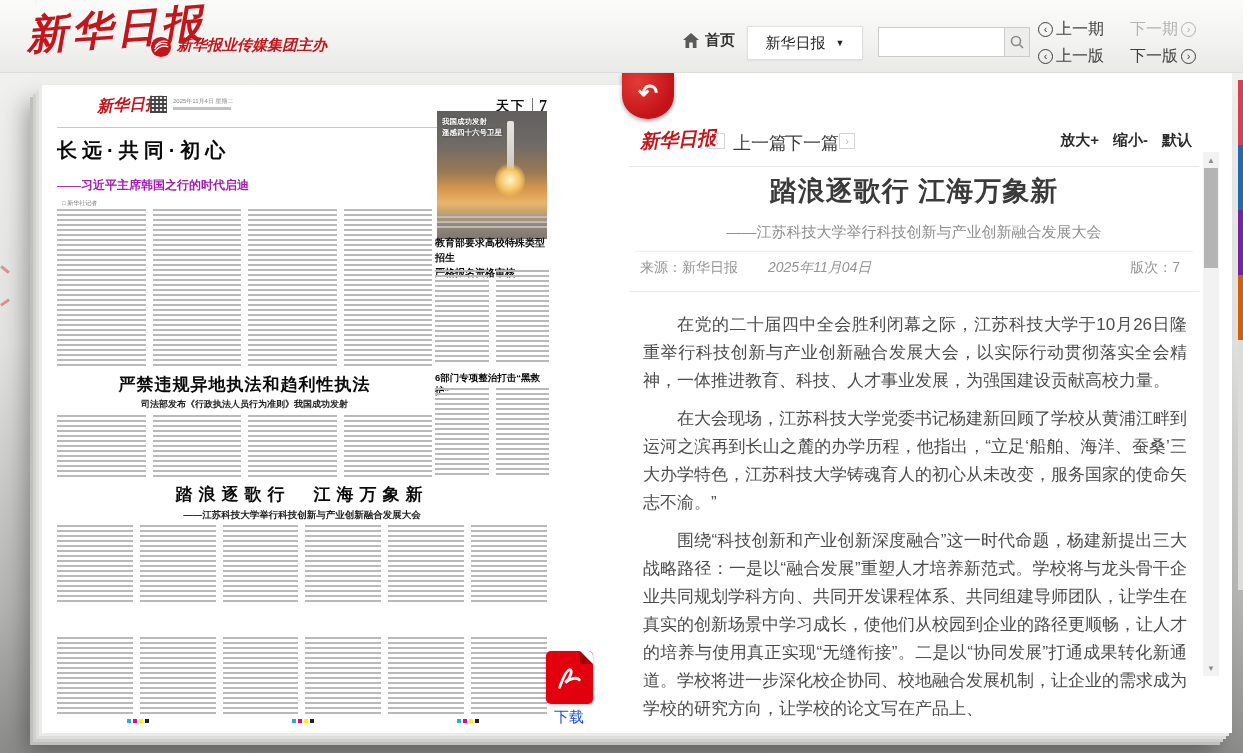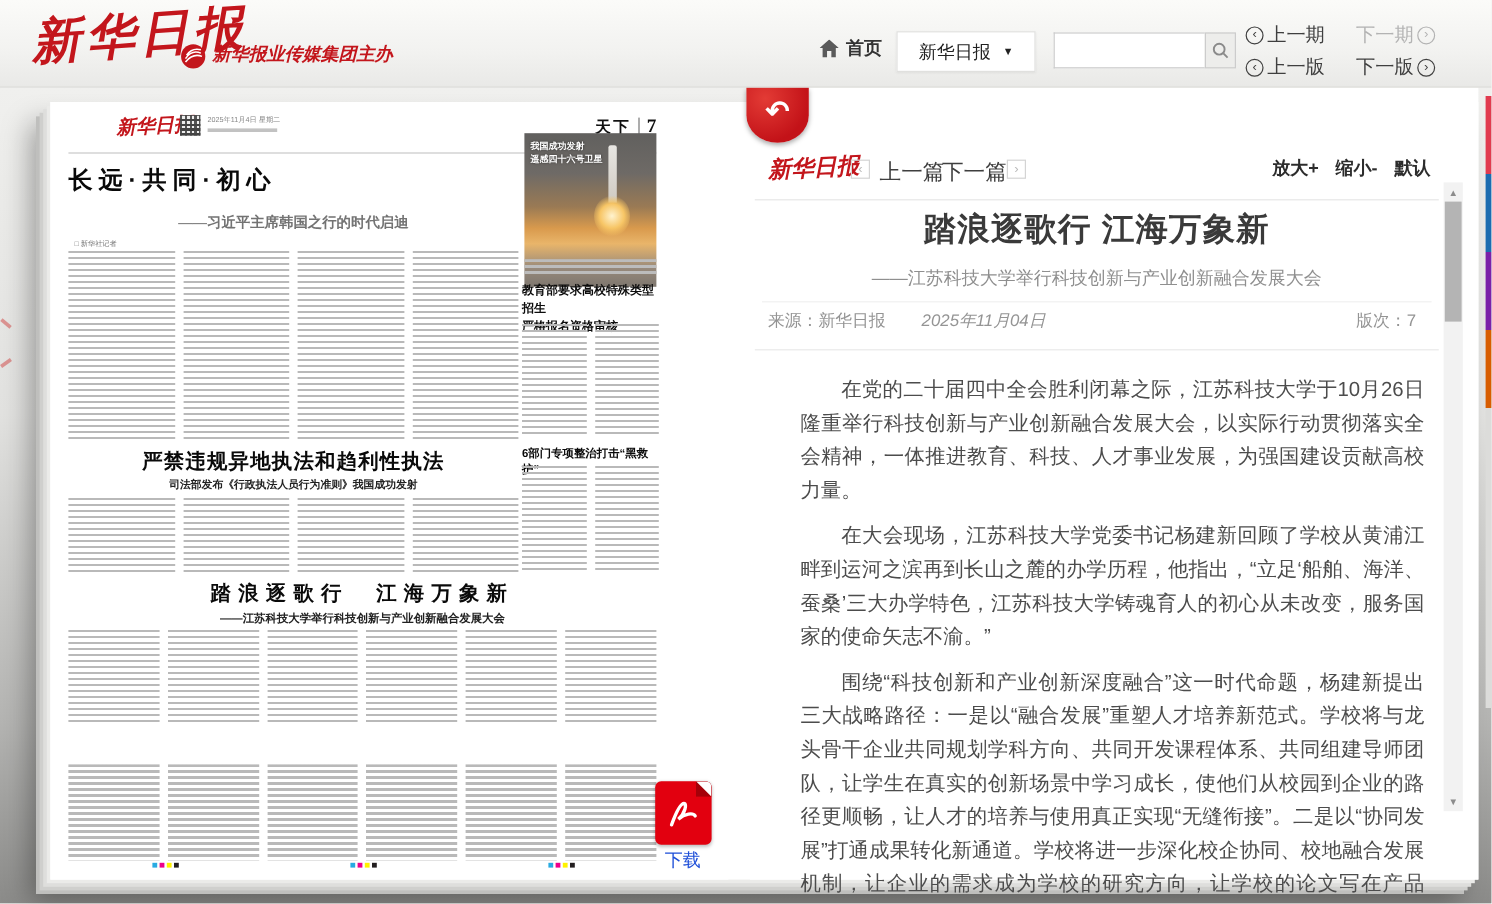--- a/index.html
+++ b/index.html
@@ -56,22 +56,22 @@
   .np-dateline { position:absolute; left:131px; top:12px; font-size:6px; color:#888; line-height:8px; }
   .np-dateline .bar { width:58px; height:3px; background:#c2c2c2; margin-top:2px; }
   .np-section { position:absolute; right:60px; top:12px; display:flex; align-items:center; gap:6px; }
   .np-section .sec { font-weight:bold; font-size:13px; color:#111; letter-spacing:2px; }
   .np-section .vline { width:1px; height:16px; background:#777; }
   .np-section .num { font-family:"Liberation Serif",serif; font-weight:bold; font-size:16px; color:#111; }
   .np-rule { position:absolute; left:15px; top:42px; width:490px; height:1px; background:#c9c9c9; }
 
   .np-lead-h { position:absolute; left:15px; top:52px; width:375px; text-align:left;
     font-weight:bold; font-size:20px; color:#090909; letter-spacing:5px; }
-  .np-lead-sub { position:absolute; left:15px; top:92px; width:375px; text-align:center;
-    font-family:"Liberation Serif",serif; font-weight:bold; font-size:12px; color:#737373; }
+  .np-lead-sub { position:absolute; left:15px; top:92px; width:375px; text-align:left;
+    font-family:"Liberation Serif",serif; font-weight:bold; font-size:12px; color:#a21caf; }
   .np-byline { position:absolute; left:20px; top:114px; font-size:6px; color:#777; }
   .cols { position:absolute; display:flex; }
   .fauxcol { flex:1; background:repeating-linear-gradient(180deg,#b9b9b9 0 2px,transparent 2px 5px); }
   .cols .fauxcol + .fauxcol { margin-left:7px; }
 
   .np-photo { position:absolute; left:395px; top:26px; width:110px; height:128px; overflow:hidden;
     background:linear-gradient(180deg,#61605e 0%,#6e6a66 26%,#9a7a54 48%,#d99a4d 62%,#e9b56a 72%,#97897b 88%,#7e776f 100%); }
   .np-photo .rocket { position:absolute; left:70px; top:10px; width:7px; height:48px;
     background:linear-gradient(180deg,#e8e6e2,#cfcac2); border-radius:2px 2px 0 0; }
   .np-photo .flame { position:absolute; left:58px; top:52px; width:30px; height:34px; border-radius:50%;
@@ -119,21 +119,21 @@
   .r-sub { position:absolute; left:15px; top:150px; width:548px; text-align:center; font-size:15px;
     color:#8f8f8f; }
   .r-hair1 { position:absolute; left:10px; top:178px; width:558px; height:1px; background:#f1f1f1; }
   .r-meta { position:absolute; left:15px; top:186px; width:548px; height:24px; font-size:14px; color:#949494; }
   .r-meta .src { position:absolute; left:0; top:0; }
   .r-meta .dt { position:absolute; left:128px; top:0;font-style:italic; }
   .r-meta .pg { position:absolute; right:8px; top:0; }
   .r-hair2 { position:absolute; left:4px; top:218px; width:570px; height:1px; background:#e9e9e9; }
   .r-body { position:absolute; left:18px; top:238px; width:544px; font-size:17px; line-height:28px;
     color:#4c4c4c; text-align:justify; }
-  .r-body p { text-indent:2em; margin-bottom:10px;margin-left:24px; }
+  .r-body p { text-indent:2em; margin-bottom:10px; }
   .r-scroll { position:absolute; left:578px; top:79px; width:16px; height:524px; background:#f2f2f2; }
   .r-scroll .sarr { position:absolute; left:0; width:16px; height:16px; display:flex; align-items:center;
     justify-content:center; font-size:8px; color:#8c8c8c; cursor:pointer; }
   .r-scroll .up { top:0; }
   .r-scroll .dn { bottom:0; }
   .r-thumb { position:absolute; left:1px; top:16px; width:14px; height:100px; background:#b4b4b4; cursor:pointer; }
 
   
   .edge-strip { position:absolute; right:0; top:80px; width:5px; z-index:5; }
   .edge-strip i { display:block; width:5px; height:65px; }

